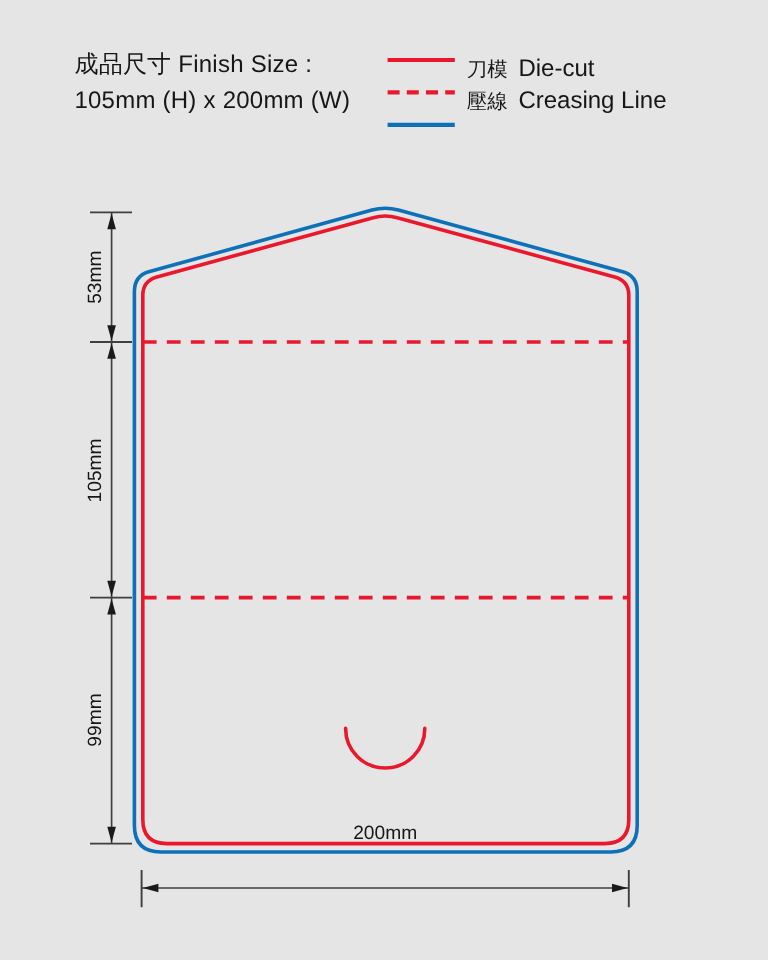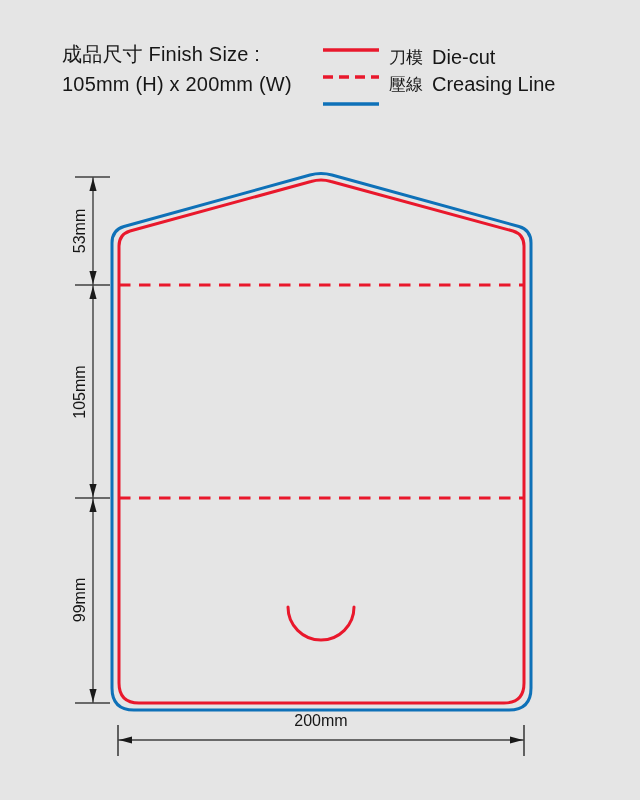--- a/index.html
+++ b/index.html
@@ -132,15 +132,15 @@
       <polygon points="93,499 89.4,512 96.6,512"></polygon>
       <polygon points="93,702 89.4,689 96.6,689"></polygon>
       <polygon points="119,740 132,736.4 132,743.6"></polygon>
       <polygon points="523,740 510,736.4 510,743.6"></polygon>
     </g>
   </svg>
 
   <div class="dim-label rot" style="left:80px; top:231px;">53mm</div>
   <div class="dim-label rot" style="left:80px; top:392px;">105mm</div>
   <div class="dim-label rot" style="left:80px; top:600px;">99mm</div>
-  <div class="dim-label" style="left:321px; top:721px;text-align:right;">200mm</div>
+  <div class="dim-label" style="left:321px; top:695px;text-align:right;">200mm</div>
 
 </div>
 
 </body></html>

